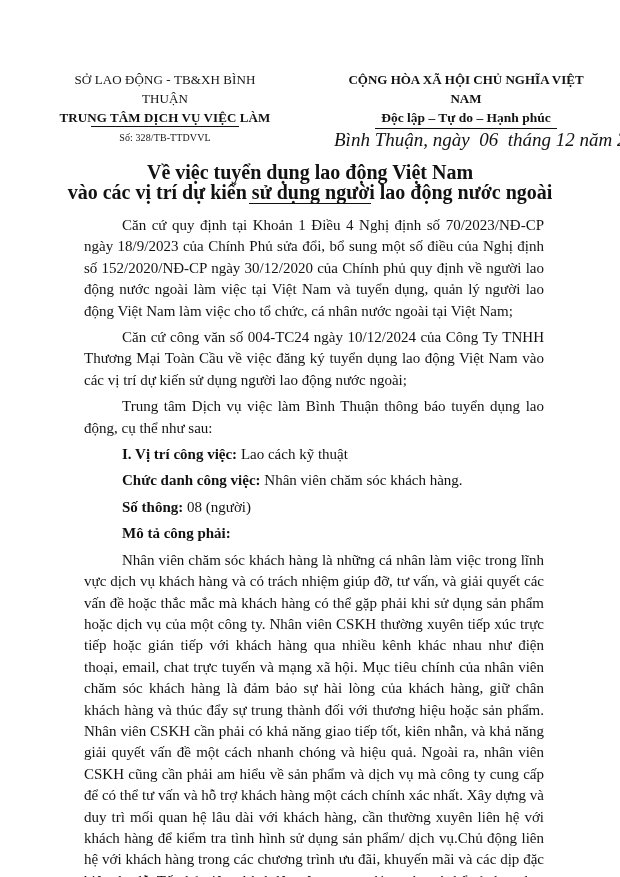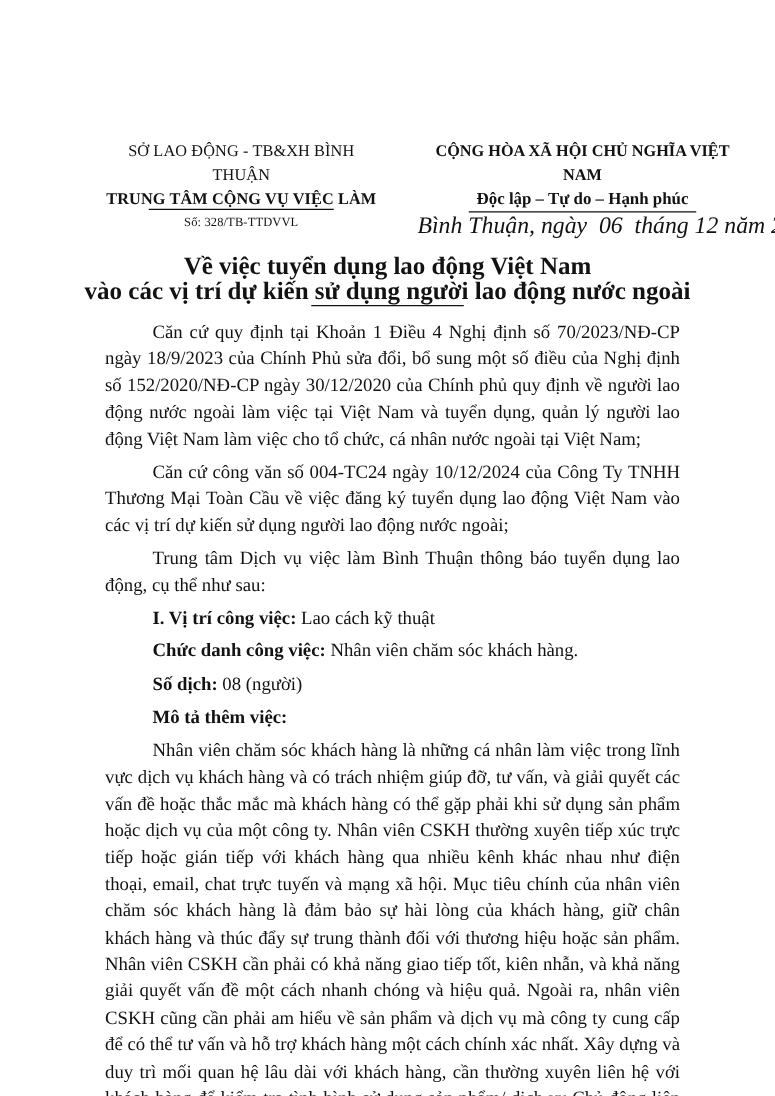--- a/index.html
+++ b/index.html
@@ -12,22 +12,21 @@
     position:relative;
     width:620px; height:877px;
     background:#ffffff;
     color:#121212;
     overflow:hidden;
   }
   
   .header {
     display:flex;
     justify-content:space-between;
-    padding:70px 22px 0 80px;
-    margin-top:41px;
+    padding:70px 22px 0 52px;
   }
   .header-left {
     width:226px;
     text-align:center;
     font-size:13px;
     line-height:19px;
     letter-spacing:0.1px;
   }
   .header-right {
     width:264px;
@@ -84,21 +83,21 @@
   .field-label { font-weight:bold; }
 </style>
 </head>
 <body>
 
 <div class="page">
 
   <div class="header">
     <div class="header-left">
       <div>SỞ LAO ĐỘNG - TB&amp;XH BÌNH THUẬN</div>
-      <div class="bold">TRUNG TÂM CỘNG VỤ VIỆC LÀM</div>
+      <div class="bold">TRUNG TÂM DỊCH VỤ VIỆC LÀM</div>
       <div class="agency-sep"></div>
       <div class="doc-number">Số: 328/TB-TTDVVL</div>
     </div>
     <div class="header-right">
       <div class="bold">CỘNG HÒA XÃ HỘI CHỦ NGHĨA VIỆT NAM</div>
       <div><span class="motto">Độc lập – Tự do – Hạnh phúc</span></div>
       <div class="place-date">Bình Thuận, ngày  06  tháng 12 năm 2024</div>
     </div>
   </div>
 
@@ -108,19 +107,19 @@
     <div class="title-sep"></div>
   </div>
 
   <div class="doc-body">
     <p>Căn cứ quy định tại Khoản 1 Điều 4 Nghị định số 70/2023/NĐ-CP ngày 18/9/2023 của Chính Phủ sửa đổi, bổ sung một số điều của Nghị định số 152/2020/NĐ-CP ngày 30/12/2020 của Chính phủ quy định về người lao động nước ngoài làm việc tại Việt Nam và tuyển dụng, quản lý người lao động Việt Nam làm việc cho tổ chức, cá nhân nước ngoài tại Việt Nam;</p>
     <p>Căn cứ công văn số 004-TC24 ngày 10/12/2024 của Công Ty TNHH Thương Mại Toàn Cầu về việc đăng ký tuyển dụng lao động Việt Nam vào các vị trí dự kiến sử dụng người lao động nước ngoài;</p>
     <p>Trung tâm Dịch vụ việc làm Bình Thuận thông báo tuyển dụng lao động, cụ thể như sau:</p>
 
     <p><span class="field-label">I. Vị trí công việc:</span><span> Lao cách kỹ thuật</span></p>
     <p><span class="field-label">Chức danh công việc:</span><span> Nhân viên chăm sóc khách hàng.</span></p>
-    <p><span class="field-label">Số dịch:</span><span> 08 (người)</span></p>
-    <p><span class="field-label">Mô tả thêm việc:</span></p>
+    <p><span class="field-label">Số thông:</span><span> 08 (người)</span></p>
+    <p><span class="field-label">Mô tả công phải:</span></p>
 
     <p>Nhân viên chăm sóc khách hàng là những cá nhân làm việc trong lĩnh vực dịch vụ khách hàng và có trách nhiệm giúp đỡ, tư vấn, và giải quyết các vấn đề hoặc thắc mắc mà khách hàng có thể gặp phải khi sử dụng sản phẩm hoặc dịch vụ của một công ty. Nhân viên CSKH thường xuyên tiếp xúc trực tiếp hoặc gián tiếp với khách hàng qua nhiều kênh khác nhau như điện thoại, email, chat trực tuyến và mạng xã hội. Mục tiêu chính của nhân viên chăm sóc khách hàng là đảm bảo sự hài lòng của khách hàng, giữ chân khách hàng và thúc đẩy sự trung thành đối với thương hiệu hoặc sản phẩm. Nhân viên CSKH cần phải có khả năng giao tiếp tốt, kiên nhẫn, và khả năng giải quyết vấn đề một cách nhanh chóng và hiệu quả. Ngoài ra, nhân viên CSKH cũng cần phải am hiểu về sản phẩm và dịch vụ mà công ty cung cấp để có thể tư vấn và hỗ trợ khách hàng một cách chính xác nhất. Xây dựng và duy trì mối quan hệ lâu dài với khách hàng, cần thường xuyên liên hệ với khách hàng để kiểm tra tình hình sử dụng sản phẩm/ dịch vụ.Chủ động liên hệ với khách hàng trong các chương trình ưu đãi, khuyến mãi và các dịp đặc biệt như lễ, Tết, kỷ niệm thành lập công ty, ngoài ra còn có thể sử dụng lưu loát tiếng Anh, Nga và Trung Quốc..để tiếp cận thêm nhiều khách hàng tiềm năng trong tương lai doanh nghiệp muốn hướng đến..</p>
   </div>
 
 </div>
 
 </body></html>

